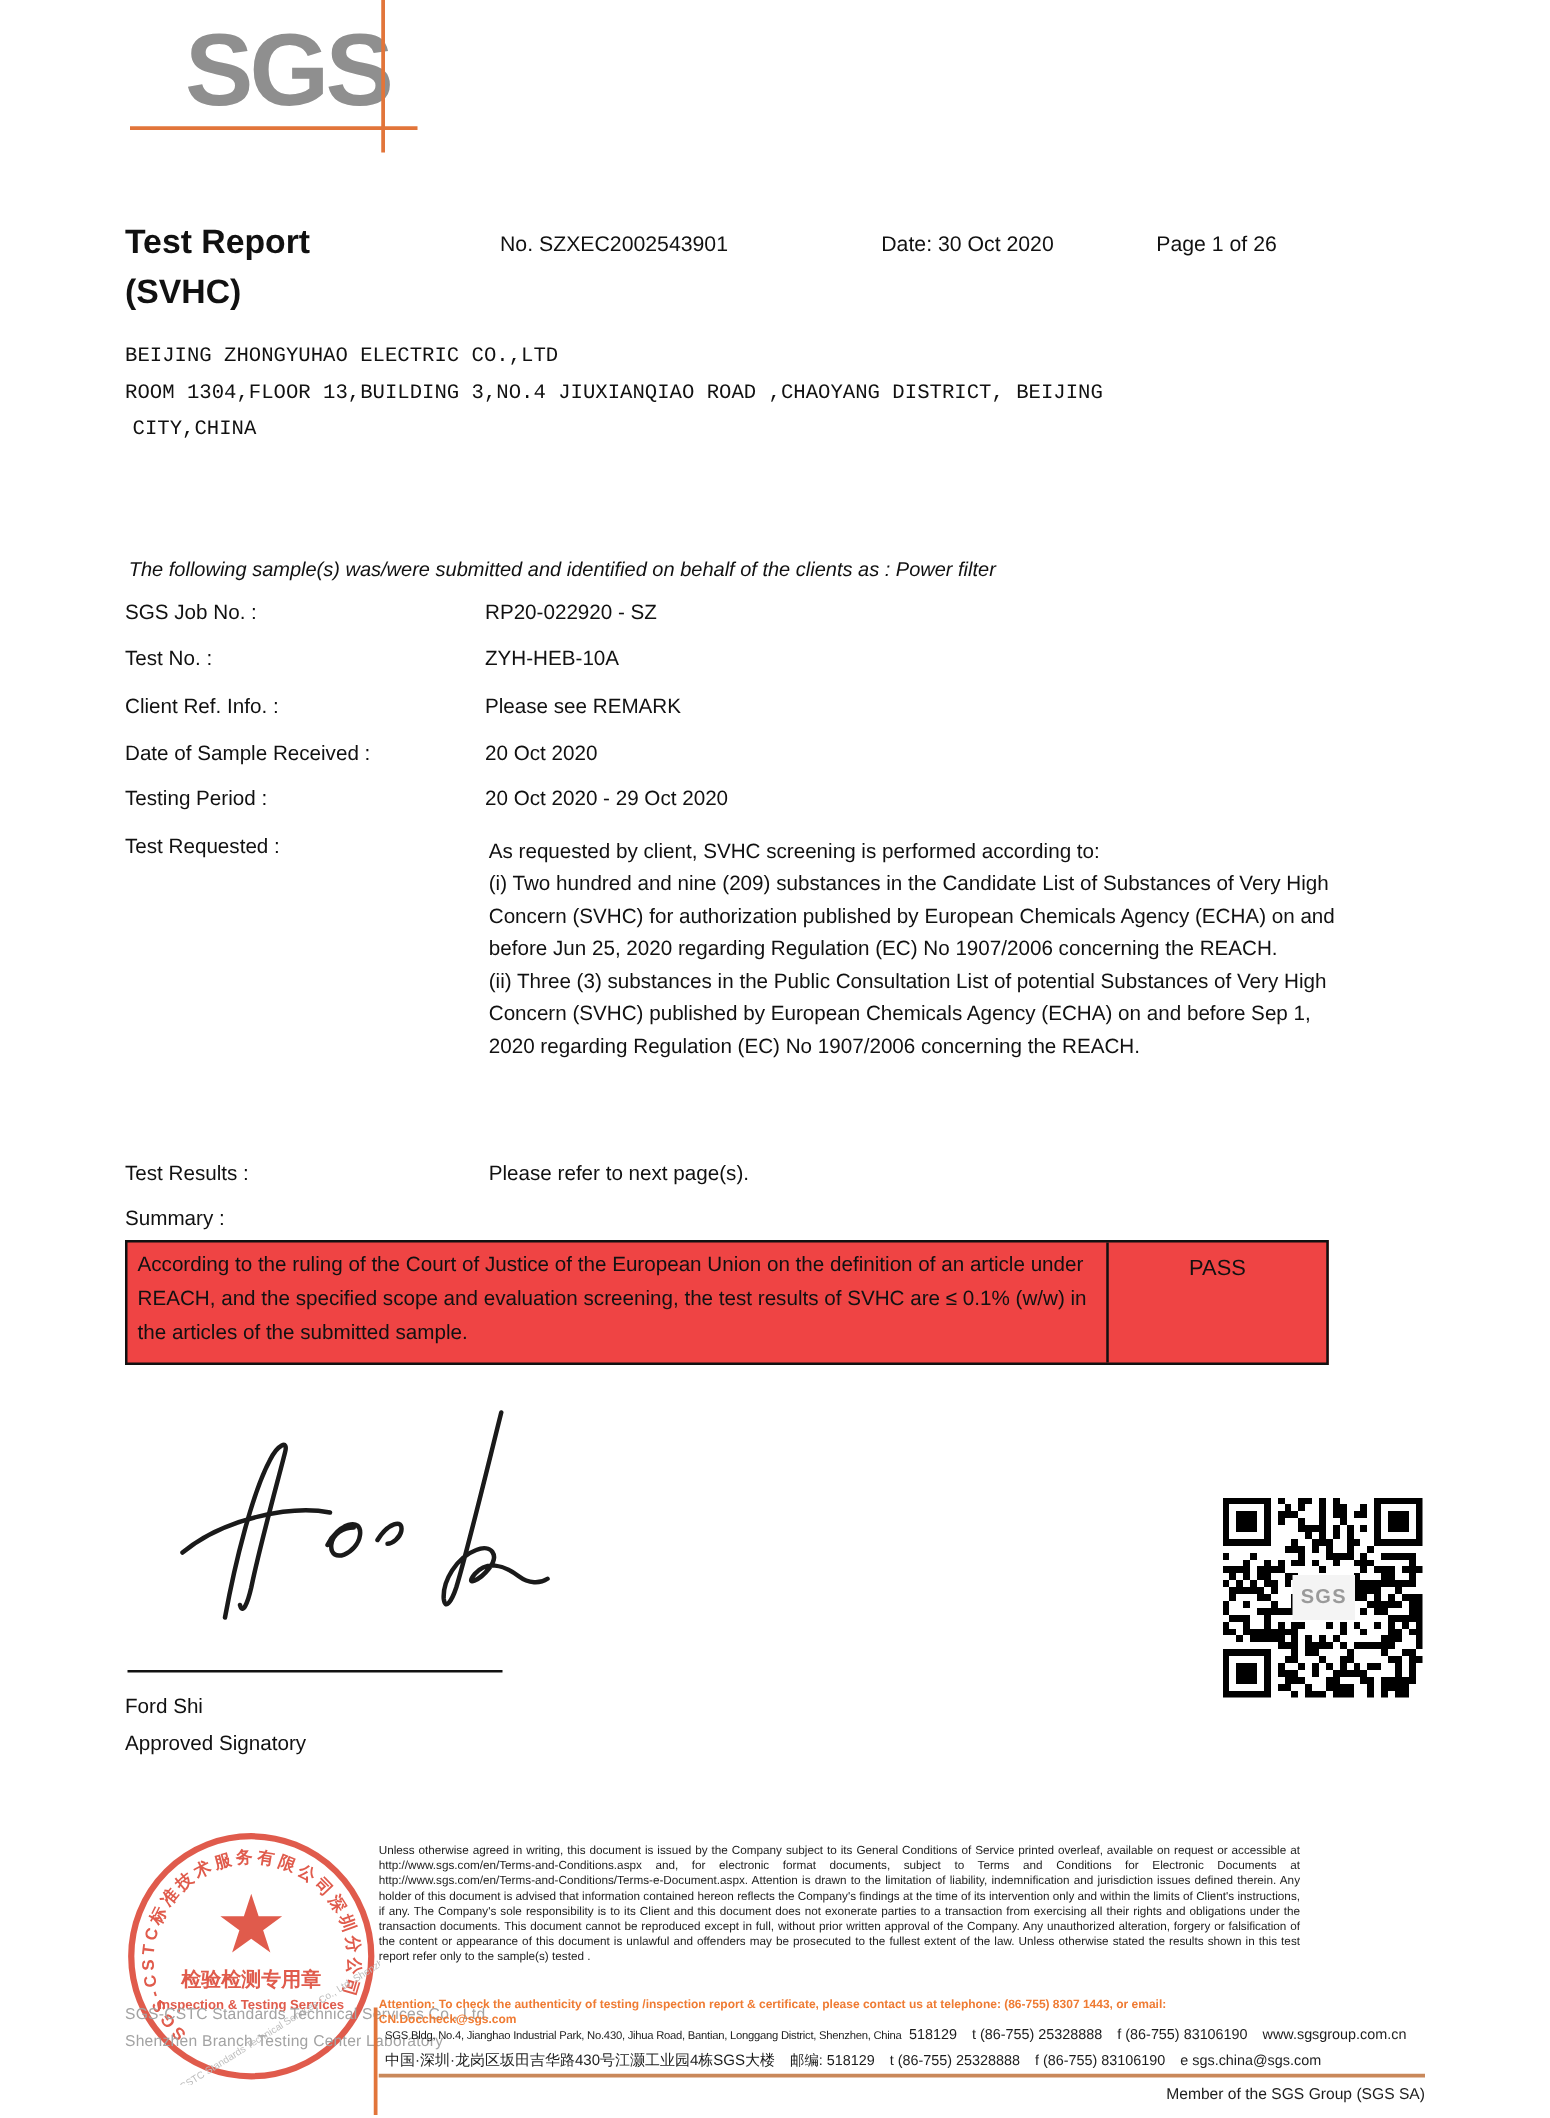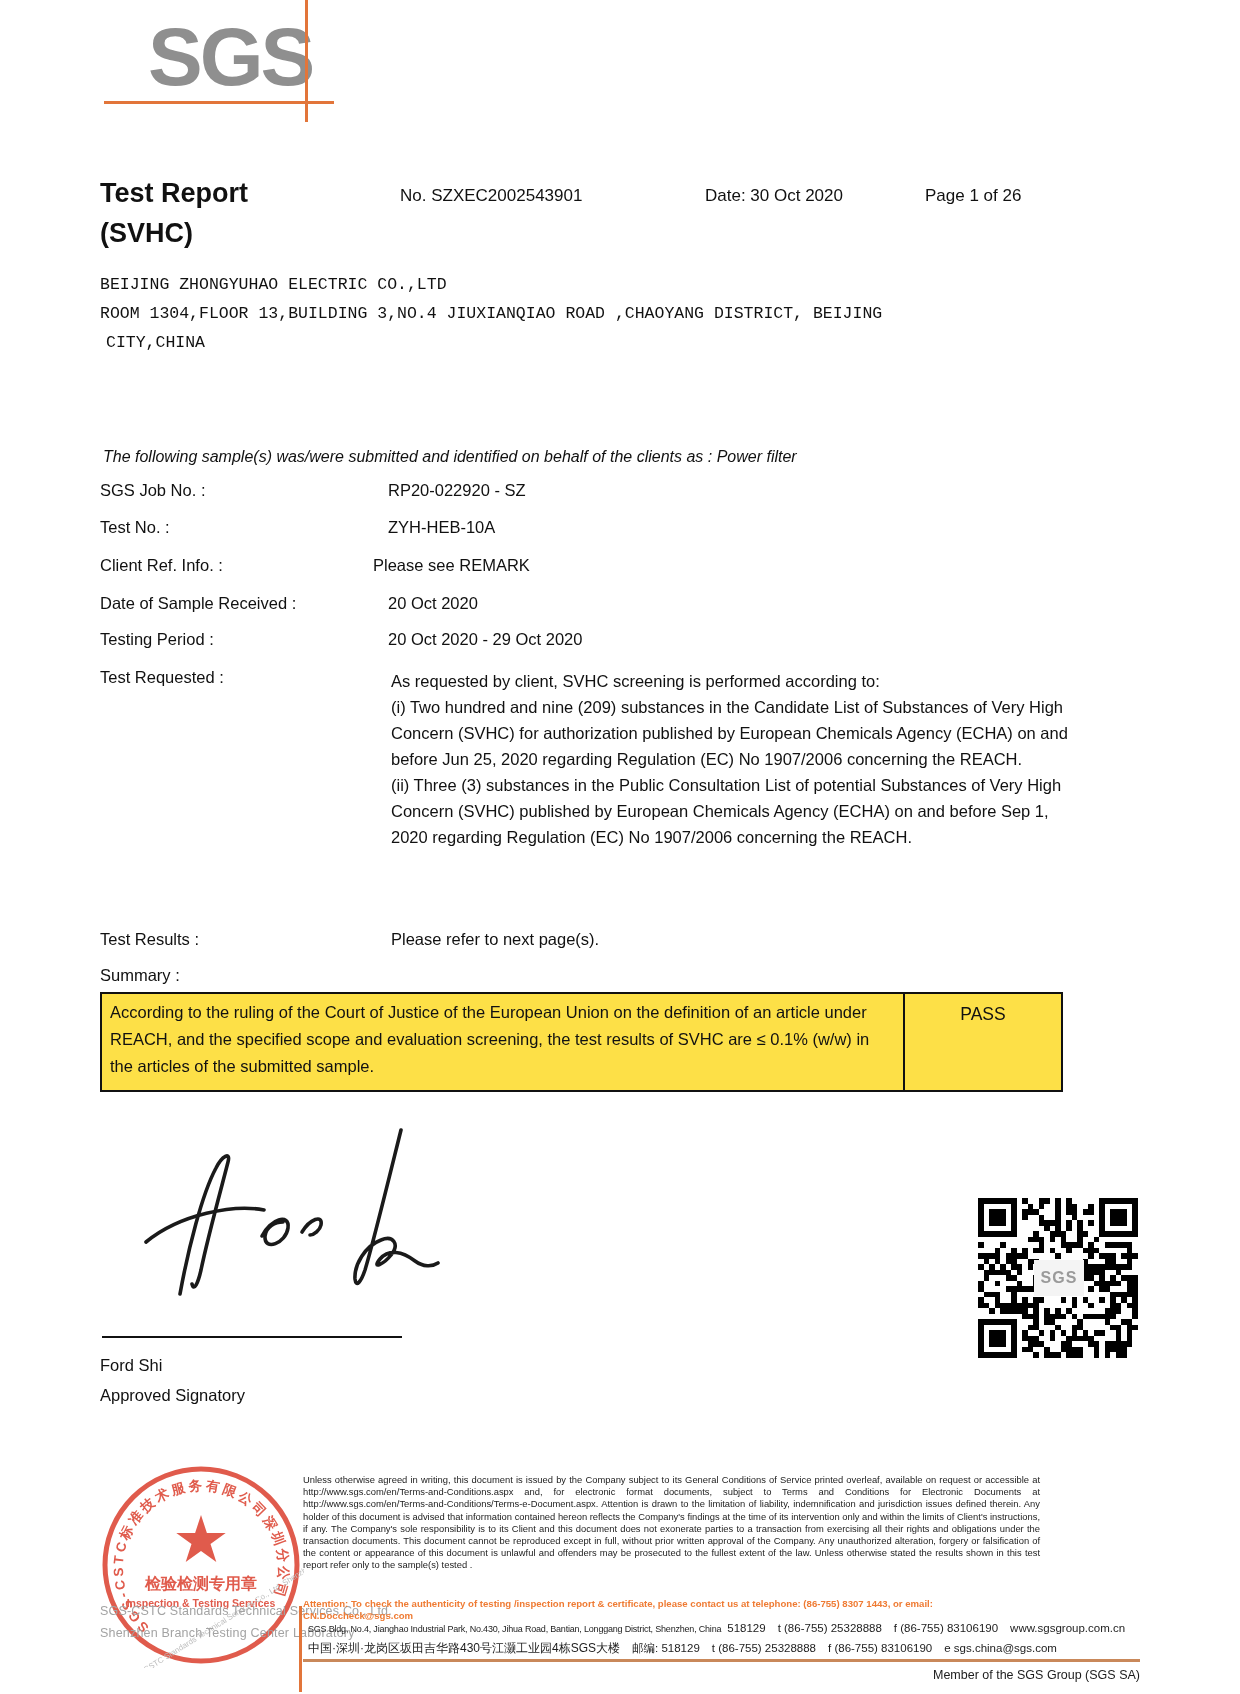--- a/index.html
+++ b/index.html
@@ -22,23 +22,23 @@
 
   .body-text { font-size:16px; line-height:26px;font-style:italic; }
   .client-line { font-size:16.5px; line-height:29px;font-family:Liberation Mono, monospace; }
 
   .field-label { font-size:16.5px; }
   .field-value { font-size:16.5px; }
 
   .tr-para { width:688px; font-size:16.5px; line-height:26px; }
 
   
-  .summary-box { display:flex; border:2px solid #111; background:#fde047; }
+  .summary-box { display:flex; border:2px solid #111; background:#ef4444; }
   .sum-left { flex:1; border-right:2px solid #111; padding:5px 10px 5px 8px; font-size:16.5px; line-height:27px; }
-  .sum-right { width:156px; text-align:center; padding-top:10px; font-size:17.5px; }
+  .sum-right { width:174px; text-align:center; padding-top:10px; font-size:17.5px; }
 
   .sig-line { height:2px; background:#111; }
 
   
   .qr-wrap { width:160px; height:160px; }
   .qr-center-label {
     position:absolute; left:56px; top:62px; width:50px; height:36px;
     background:#f4f4f4; color:#9a9a9a; font-weight:bold; font-size:16px;
     display:flex; align-items:center; justify-content:center; letter-spacing:1px;
   }
@@ -79,21 +79,21 @@
 
   <div class="abs body-text" style="left:103px; top:444px;">The following sample(s) was/were submitted and identified on behalf of the clients as : Power filter</div>
 
   <div class="abs field-label" style="left:100px; top:481px;">SGS Job No. :</div>
   <div class="abs field-value" style="left:388px; top:481px;">RP20-022920 - SZ</div>
 
   <div class="abs field-label" style="left:100px; top:518px;">Test No. :</div>
   <div class="abs field-value" style="left:388px; top:518px;">ZYH-HEB-10A</div>
 
   <div class="abs field-label" style="left:100px; top:556px;">Client Ref. Info. :</div>
-  <div class="abs field-value" style="left:373px; top:556px;">Please see REMARK</div>
+  <div class="abs field-value" style="left:388px; top:556px;">Please see REMARK</div>
 
   <div class="abs field-label" style="left:100px; top:594px;">Date of Sample Received :</div>
   <div class="abs field-value" style="left:388px; top:594px;">20 Oct 2020</div>
 
   <div class="abs field-label" style="left:100px; top:630px;">Testing Period :</div>
   <div class="abs field-value" style="left:388px; top:630px;">20 Oct 2020 - 29 Oct 2020</div>
 
   <div class="abs field-label" style="left:100px; top:668px;">Test Requested :</div>
   <div class="abs" style="left:391px; top:668px;">
     <div class="tr-para">As requested by client, SVHC screening is performed according to:</div>

